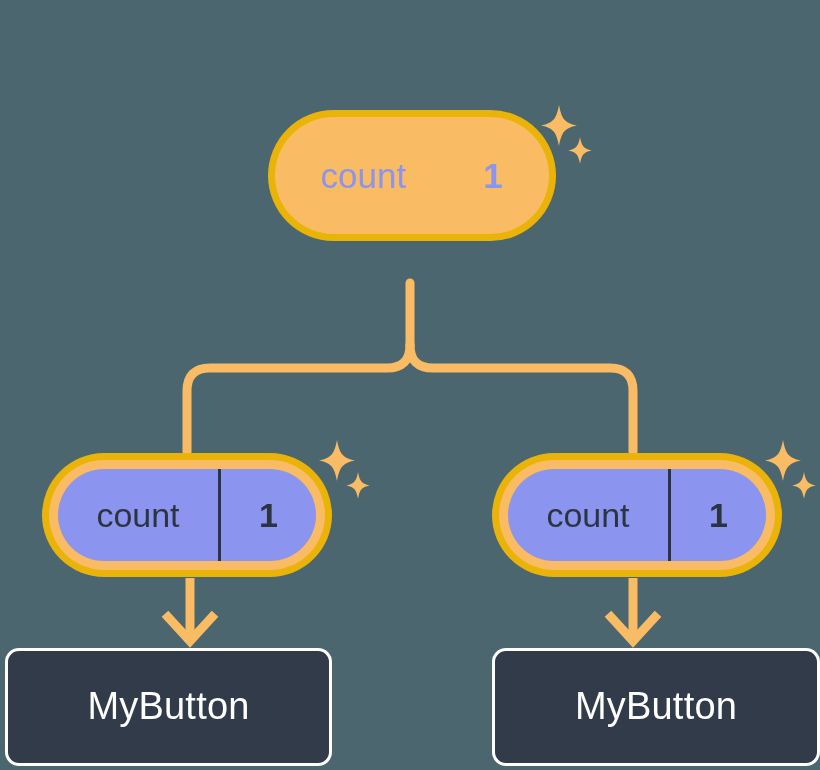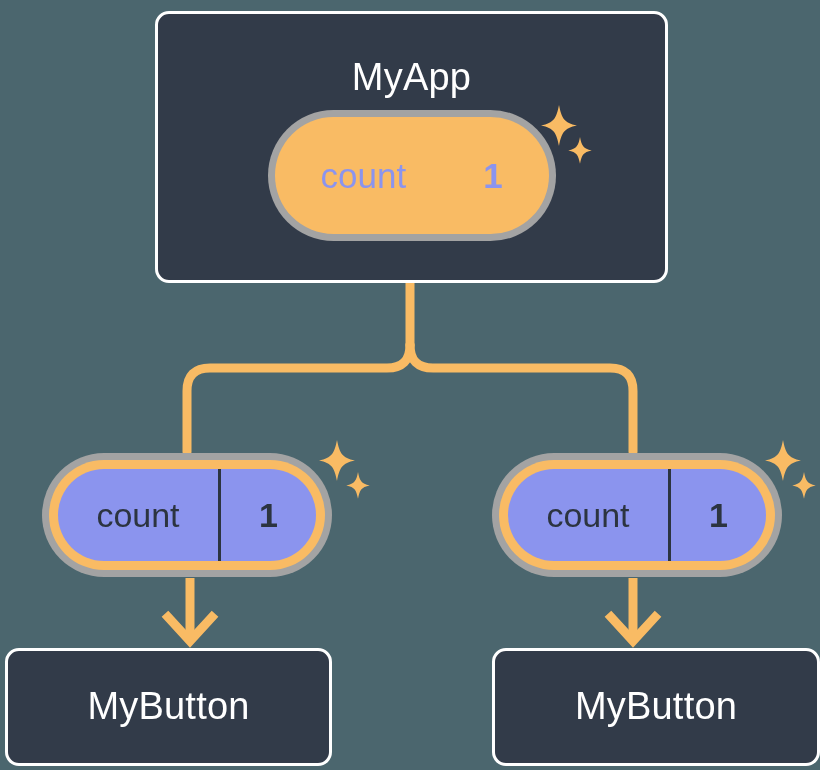--- a/index.html
+++ b/index.html
@@ -85,21 +85,21 @@
     left: 0;
     right: 0;
     font-size: 38px;
   }
 
   
   .state-pill {
     position: absolute;
     box-sizing: border-box;
     border-radius: 999px;
-    background: #a3a3a3;            
+    background: #eab308;            
     padding: 7px;
     z-index: 3;
   }
   .state-pill-inner {
     box-sizing: border-box;
     width: 100%;
     height: 100%;
     border-radius: 999px;
     background: #f9bb64;            
     padding: 9px;
@@ -203,23 +203,20 @@
     <g fill="none" stroke="#f9bb64" stroke-width="9" stroke-linecap="butt">
       <path d="M 190 578 L 190 640"></path>
       <path d="M 633 578 L 633 640"></path>
     </g>
     <g fill="none" stroke="#f9bb64" stroke-width="9" stroke-linecap="square" stroke-linejoin="miter">
       <polyline points="168,617 190,641 212,617"></polyline>
       <polyline points="611,617 633,641 655,617"></polyline>
     </g>
   </svg>
 
-  <div class="component-box" id="node-myapp">
-    <div class="component-title">MyApp</div>
-  </div>
 
   <div class="state-pill pill-hollow" id="pill-myapp">
     <div class="state-pill-inner">
       <div class="state-pill-face">
         <div class="pill-cell pill-key">count</div>
         <div class="pill-cell pill-val">1</div>
       </div>
     </div>
   </div>
 

